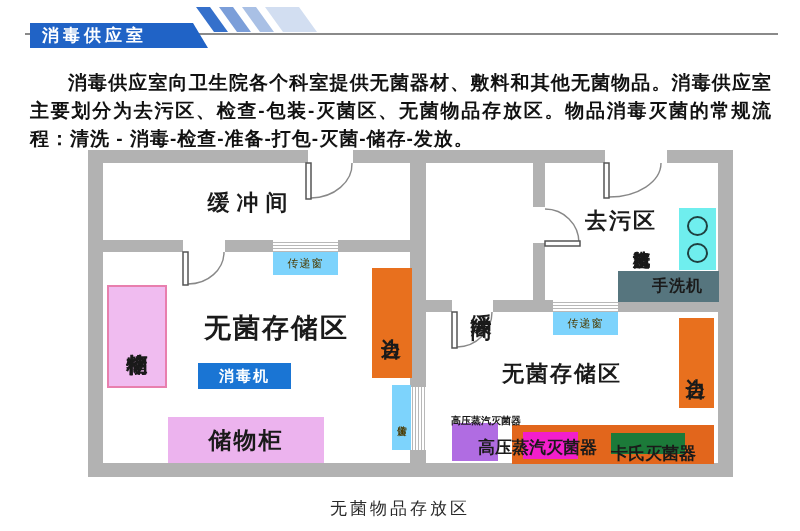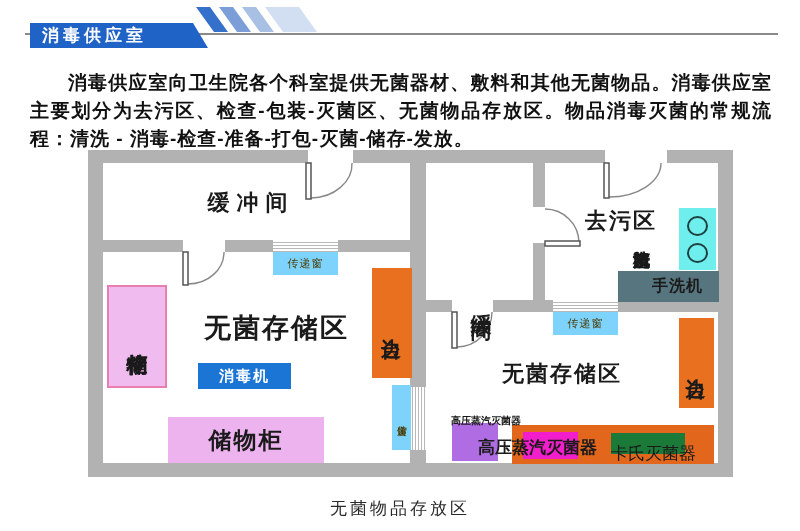--- a/index.html
+++ b/index.html
@@ -48,21 +48,21 @@
   #sink{left:679px;top:208px;width:37px;height:62px;background:#6feeee;flex-direction:column;gap:7px;}
   .basin{width:17px;height:16px;border:2px solid #1f4040;border-radius:50%;background:transparent;}
   #hand-washer{left:618px;top:271px;width:101px;height:31px;background:#56757e;font-size:16px;font-weight:bold;justify-content:flex-end;padding-right:16px;box-sizing:border-box;letter-spacing:1px;}
   #ultrasonic{left:626px;top:237px;width:24px;height:116px;font-size:17px;font-weight:bold;z-index:4;line-height:1.08;}
   #autoclave-lbl{left:412px;top:414px;font-size:10px;font-weight:bold;z-index:4;white-space:nowrap;padding-left:39px;}
   #autoclave-box{left:452px;top:423px;width:46px;height:38px;background:#b06ce2;}
   #ster-orange{left:512px;top:425px;width:202px;height:39px;background:#e2661c;}
   #pulse-box{left:523px;top:432px;width:55px;height:27px;background:#f31ecb;z-index:3;}
   #cassette-box{left:611px;top:433px;width:74px;height:21px;background:#1c7a39;z-index:3;}
   #pulse-lbl{left:478px;top:436px;font-size:17px;font-weight:bold;z-index:4;white-space:nowrap;}
-  #cassette-lbl{left:611px;top:442px;font-size:17px;font-weight:normal;z-index:4;white-space:nowrap;}
+  #cassette-lbl{left:611px;top:442px;font-size:17px;font-weight:bold;z-index:4;white-space:nowrap;}
   
   #r-buffer-left{left:196px;top:188px;width:110px;text-align:center;font-size:22px;letter-spacing:7px;}
   #r-buffer-right{left:467px;top:196px;height:110px;font-size:21px;letter-spacing:3px;}
   #r-decon{left:585px;top:206px;font-size:22px;letter-spacing:2px;}
   #r-sterile{left:204px;top:310px;font-size:27px;letter-spacing:2px;}
   #r-pack{left:502px;top:359px;font-size:22px;letter-spacing:2px;}
   
   #doors{left:0;top:0;width:800px;height:531px;z-index:3;pointer-events:none;}
   
   #caption{left:0;top:497px;width:800px;text-align:center;font-size:17px;letter-spacing:3px;color:#2a2a2a;}

